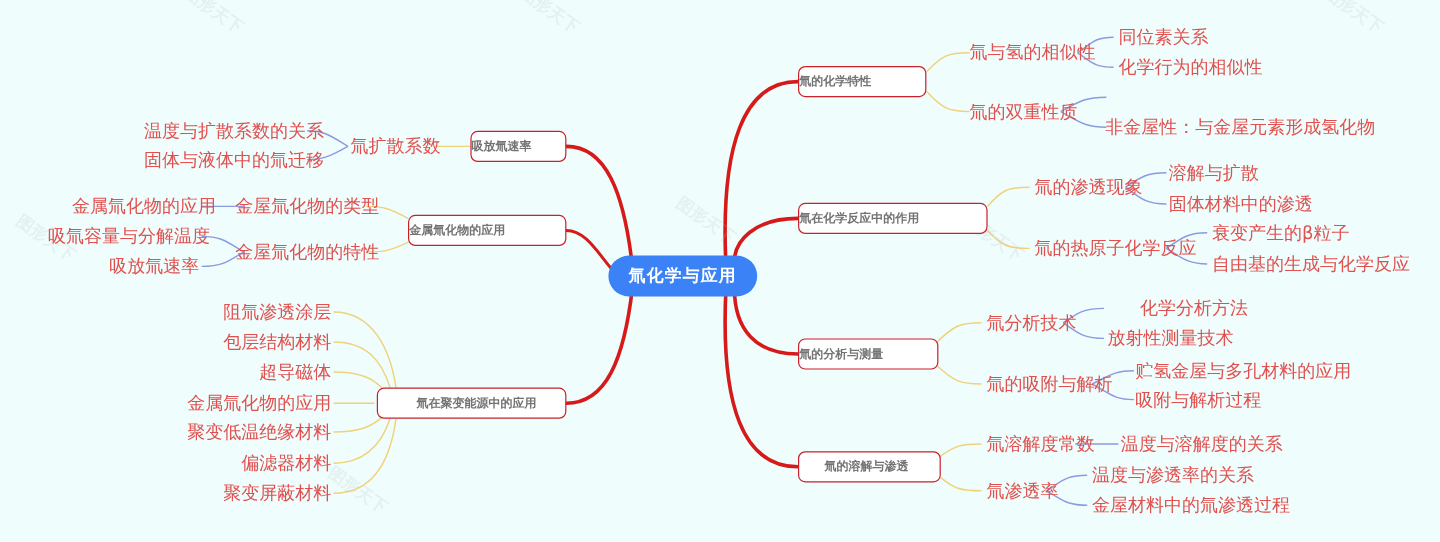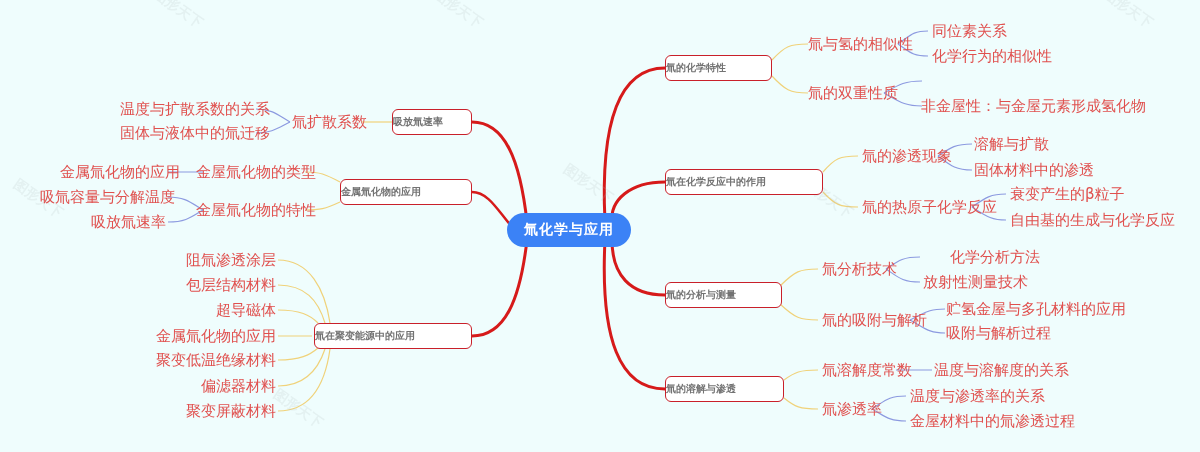--- a/index.html
+++ b/index.html
@@ -129,21 +129,21 @@
   <div class="main" style="left:665px;top:282px;width:117px;">
       <span>氚的分析与测量</span>
     </div>
   <div class="sub" style="left:822px;top:262px;">氚分析技术</div>
   <div class="leaf" style="left:923px;top:250px;margin-left:27px;">化学分析方法</div>
   <div class="leaf" style="left:923px;top:275px;">放射性测量技术</div>
   <div class="sub" style="left:822px;top:313px;">氚的吸附与解析</div>
   <div class="leaf" style="left:946px;top:302px;">贮氢金屋与多孔材料的应用</div>
   <div class="leaf" style="left:946px;top:326px;">吸附与解析过程</div>
 
-  <div class="main" style="left:665px;top:376px;width:119px;">
+  <div class="main" style="left:665px;top:376px;width:119px;padding-left:21px;">
       <span>氚的溶解与渗透</span>
     </div>
   <div class="sub" style="left:822px;top:363px;">氚溶解度常数</div>
   <div class="leaf" style="left:934px;top:363px;">温度与溶解度的关系</div>
   <div class="sub" style="left:822px;top:402px;">氚渗透率</div>
   <div class="leaf" style="left:910px;top:389px;">温度与渗透率的关系</div>
   <div class="leaf" style="left:910px;top:414px;">金屋材料中的氚渗透过程</div>
 
   <div class="main" style="left:392px;top:109px;width:80px;">
       <span>吸放氚速率</span>
@@ -154,21 +154,21 @@
 
   <div class="main" style="left:340px;top:179px;width:132px;">
       <span>金属氚化物的应用</span>
     </div>
   <div class="sub r" style="left:196px;top:165px;width:106px;">金屋氚化物的类型</div>
   <div class="leaf r" style="left:60px;top:165px;width:106px;">金属氚化物的应用</div>
   <div class="sub r" style="left:196px;top:203px;width:106px;text-align:right;">金屋氚化物的特性</div>
   <div class="leaf r" style="left:40px;top:190px;width:126px;">吸氚容量与分解温度</div>
   <div class="leaf r" style="left:60px;top:215px;width:106px;">吸放氚速率</div>
 
-  <div class="main" style="left:314px;top:323px;width:158px;">
+  <div class="main" style="left:314px;top:323px;width:158px;padding-left:32px;">
       <span>氚在聚变能源中的应用</span>
     </div>
   <div class="sub r" style="left:150px;top:253px;width:126px;">阻氚渗透涂层</div>
   <div class="sub r" style="left:150px;top:278px;width:126px;">包层结构材料</div>
   <div class="sub r" style="left:150px;top:303px;width:126px;">超导磁体</div>
   <div class="sub r" style="left:150px;top:329px;width:126px;">金属氚化物的应用</div>
   <div class="sub r" style="left:150px;top:353px;width:126px;">聚变低温绝缘材料</div>
   <div class="sub r" style="left:150px;top:379px;width:126px;">偏滤器材料</div>
   <div class="sub r" style="left:150px;top:404px;width:126px;">聚变屏蔽材料</div>
 </div>

